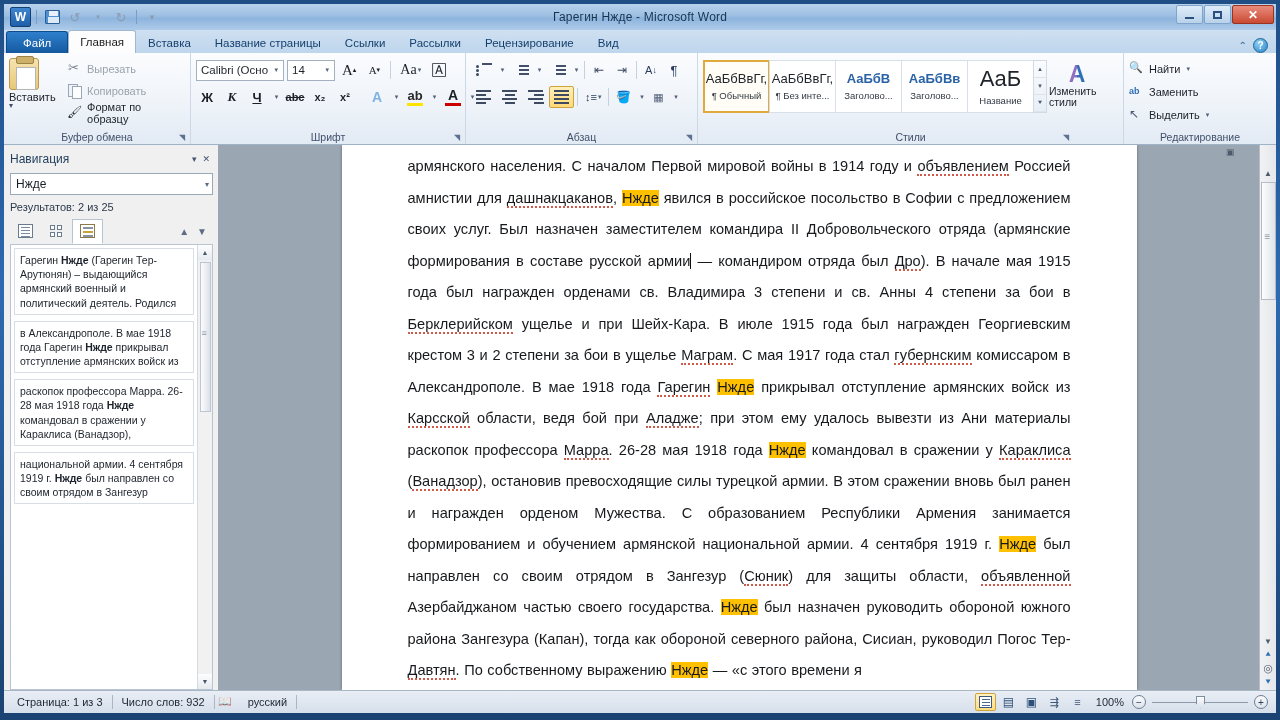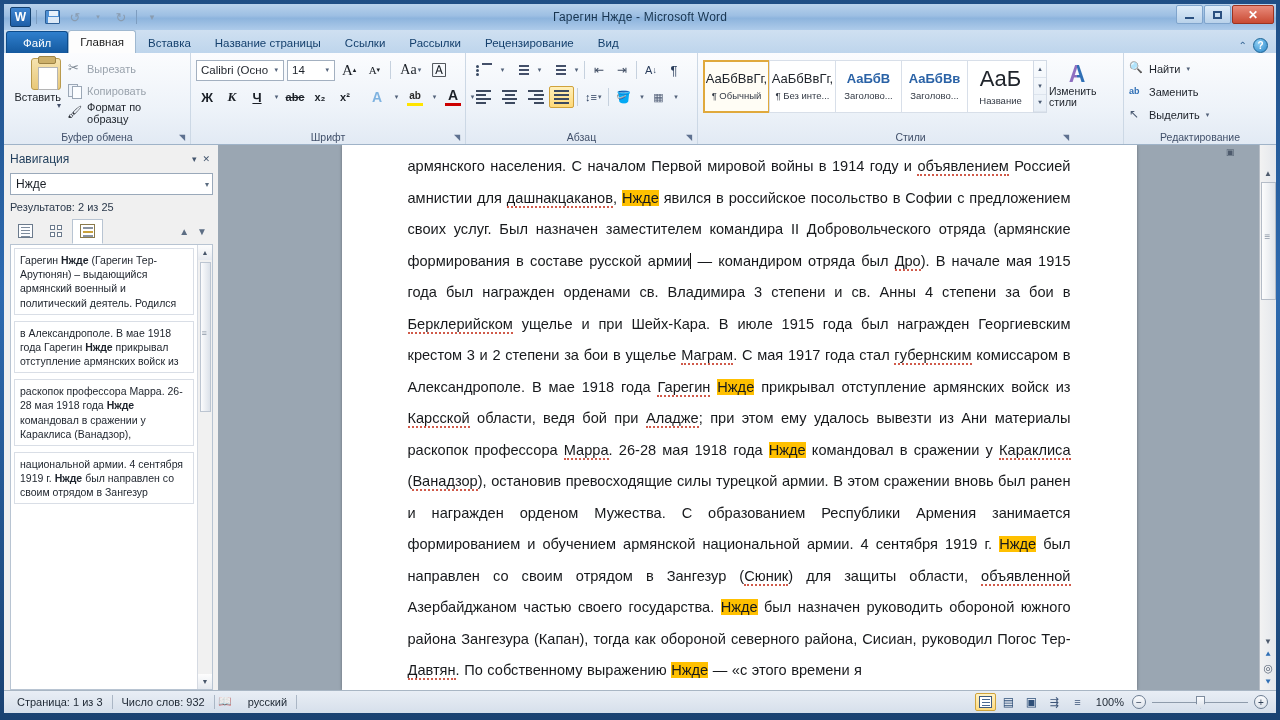--- a/index.html
+++ b/index.html
@@ -116,21 +116,21 @@
     font-size: 10.5px; color: #41506a;
   }
   .gdialog {
     position: absolute; bottom: 2px; right: 3px; width: 10px; height: 10px;
     font-size: 8px; color: #5e7190; display: flex; align-items: center; justify-content: center;
   }
   .gbody { display: flex; gap: 2px; padding-bottom: 14px; }
 
   
   .paste-btn {
-    width: 54px; display: flex; flex-direction: column; align-items: flex-end;
+    width: 54px; display: flex; flex-direction: column; align-items: flex-start;
     font-size: 11px; color: #20252c; padding-top: 2px;
   }
   .clip-ico {
     width: 30px; height: 32px; background: linear-gradient(180deg,#f6e3b0,#e8c878);
     border: 1px solid #b99a4d; border-radius: 3px; position: relative;
   }
   .clip-ico::before {
     content:""; position:absolute; left: 6px; top: -3px; width: 16px; height: 6px;
     background:#cdb06a; border:1px solid #9c8244; border-radius: 2px;
   }
@@ -505,21 +505,21 @@
           <div class="ibtn sm bold-b">
               <span>x²</span>
             </div>
           <div class="vsep"></div>
           <div class="ibtn" style="color:#7fb3e0;font-weight:bold;font-size:14px">
               <span>A</span>
             </div>
           <div class="ibtn" style="width:10px;min-width:10px">
               <span class="drop-caret">▾</span>
             </div>
-          <div class="ibtn clr-a" style="font-size:10px;color:#2a2a2a">
+          <div class="ibtn clr-a" style="font-size:13px;color:#2a2a2a">
             <span>ab</span>
             <span class="clr-bar" style="background:#ffe400"></span>
           </div>
           <div class="ibtn" style="width:10px;min-width:10px">
               <span class="drop-caret">▾</span>
             </div>
           <div class="ibtn clr-a" style="font-size:14px">
             <span>A</span>
             <span class="clr-bar" style="background:#cc0000"></span>
           </div>

